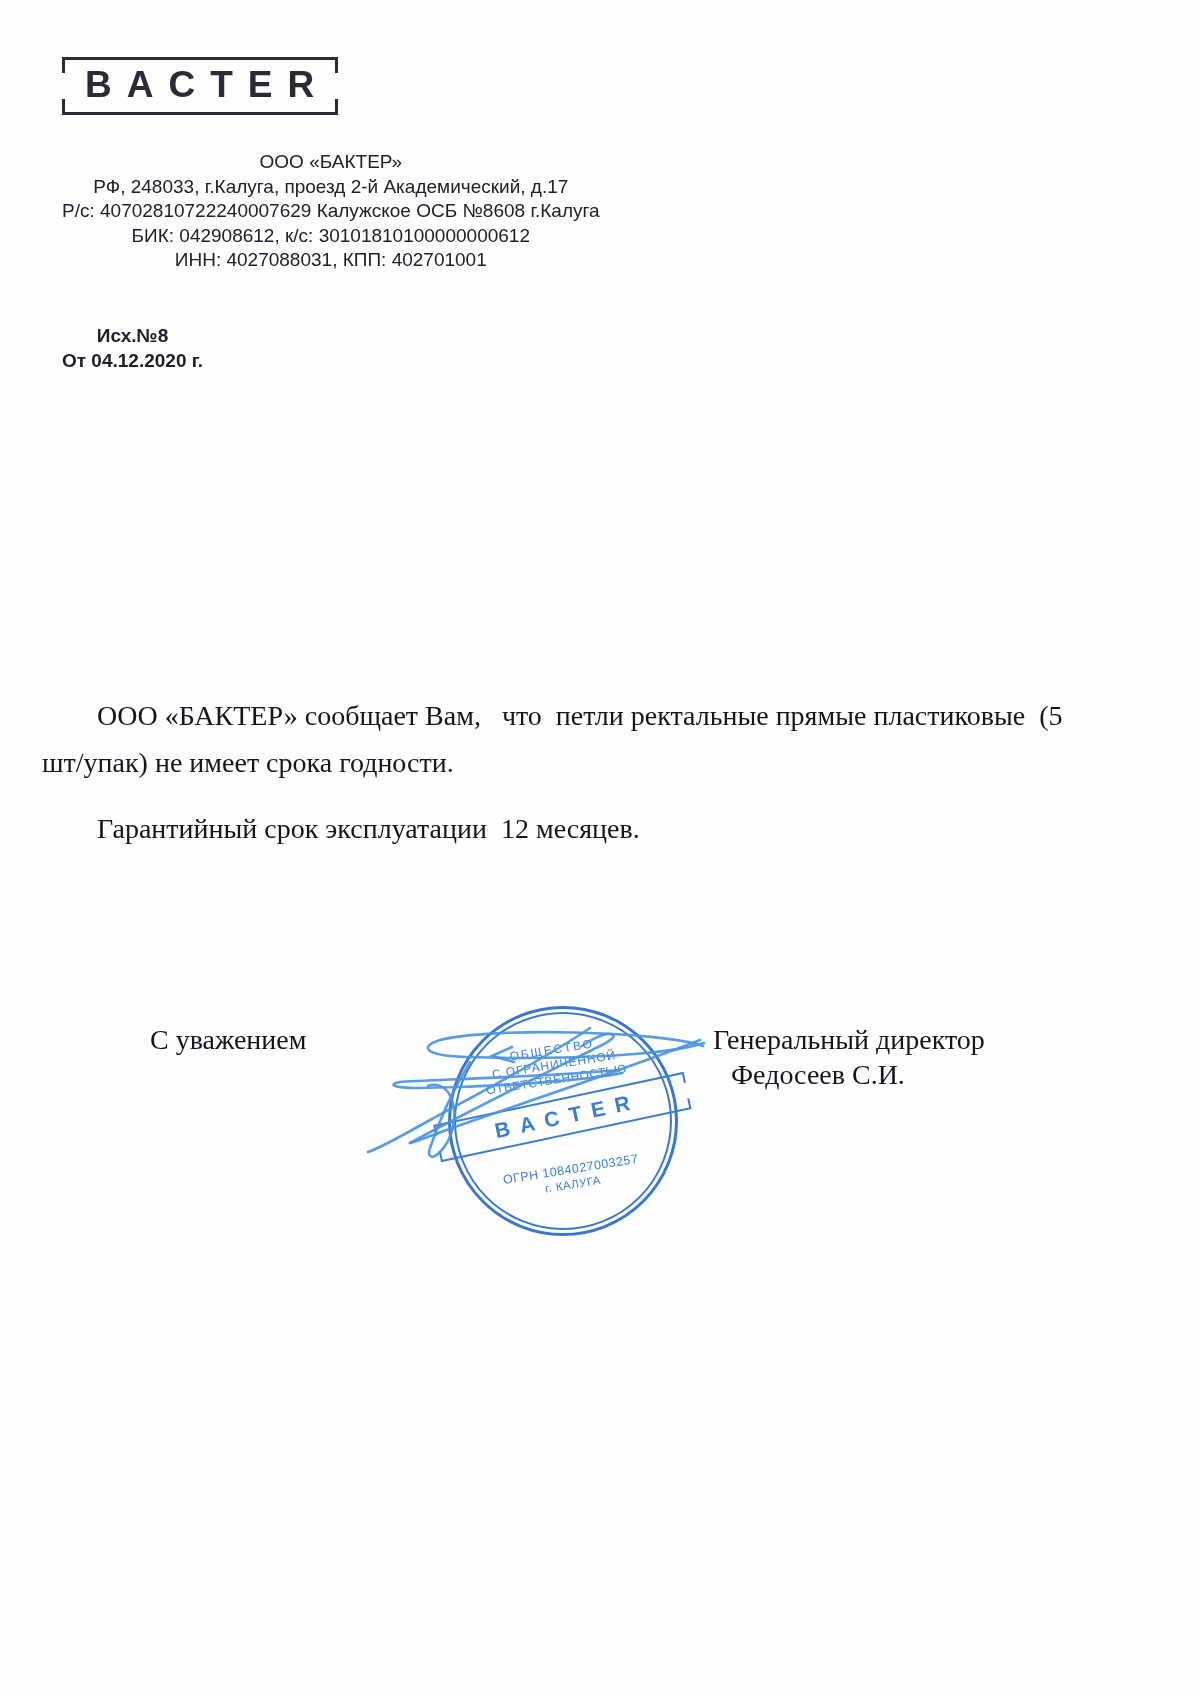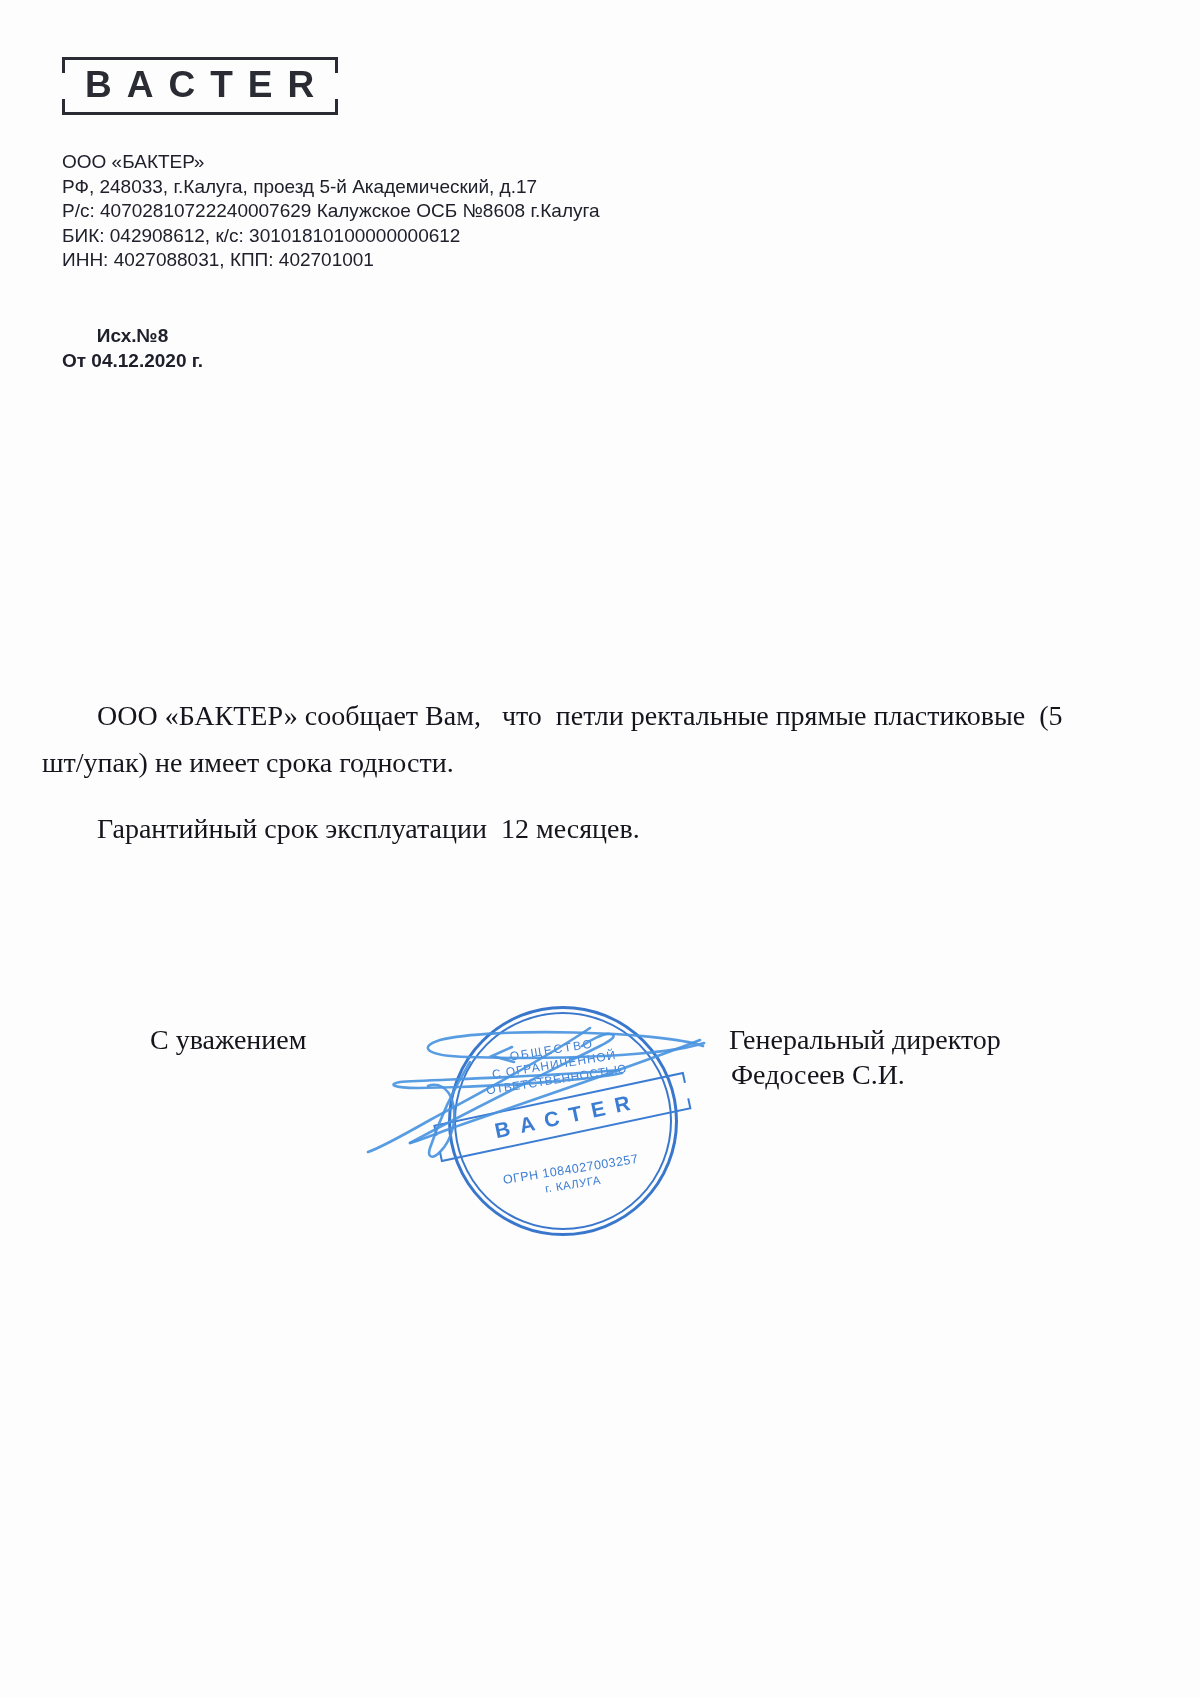--- a/index.html
+++ b/index.html
@@ -18,35 +18,35 @@
     font-size:37px; font-weight:bold; letter-spacing:15px;
     line-height:1; background:transparent;
   }
   .logo::before, .logo::after {
     content:""; position:absolute; top:13px; bottom:13px; width:9px; background:#fdfdfd;
   }
   .logo::before { left:-6px; }
   .logo::after  { right:-6px; }
 
   
-  .company { position:absolute; left:62px; top:150px; font-size:19px; line-height:24.6px; color:#20202c; }
+  .company { position:absolute; left:62px; top:150px; font-size:19px; line-height:24.6px; color:#20202c;text-align:center; }
   .company .phone { font-weight:bold; }
   .ref { position:absolute; left:62px; top:324px; font-size:19px; font-weight:bold; line-height:24.6px; color:#20202c;text-align:center; }
 
   
   .serif { font-family:"Liberation Serif","DejaVu Serif",serif; color:#15151d; }
   .title { position:absolute; left:374px; top:622px; font-size:28px; font-weight:bold; }
   .body-line { position:absolute; font-size:28px; white-space:pre; }
   .p1l1 { left:97px;  top:700px; }
   .p1l2 { left:42px;  top:747px; }
   .p2   { left:97px;  top:813px; }
 
   
   .closing  { position:absolute; left:150px; top:1024px; font-size:28px; }
-  .position { position:absolute; left:713px; top:1024px; font-size:28px;margin-left:16px; }
+  .position { position:absolute; left:713px; top:1024px; font-size:28px; }
   .name     { position:absolute; left:723px; top:1059px; font-size:28px;margin-left:8px; }
 
   
   .stamp { position:absolute; left:448px; top:1006px; width:230px; height:230px; opacity:0.95; }
   .ring-outer { position:absolute; inset:0; border:3px solid #2f70cb; border-radius:50%; }
   .ring-inner { position:absolute; inset:6px; border:2px solid #2f70cb; border-radius:50%; }
   .stamp-content { position:absolute; inset:0; transform:rotate(-9deg); color:#3277d2; text-align:center; }
   .stamp-content > div { position:absolute; width:100%; }
   .s-line1 { top:36px; font-size:12px; letter-spacing:2px; }
   .s-line2 { top:51px; font-size:12px; letter-spacing:1px; }
@@ -74,21 +74,21 @@
 <body>
 
 <div class="page">
 
   <div class="logo">
     <span>BACTER</span>
   </div>
 
   <div class="company">
     <div>ООО «БАКТЕР»</div>
-    <div>РФ, 248033, г.Калуга, проезд 5-й Академический, д.17</div>
+    <div>РФ, 248033, г.Калуга, проезд 2-й Академический, д.17</div>
     <div>Р/с: 40702810722240007629 Калужское ОСБ №8608 г.Калуга</div>
     <div>БИК: 042908612, к/с: 30101810100000000612</div>
     <div>ИНН: 4027088031, КПП: 402701001</div>
   </div>
 
   <div class="ref">
     <div>Исх.№8</div>
     <div>От 04.12.2020 г.</div>
   </div>
 

